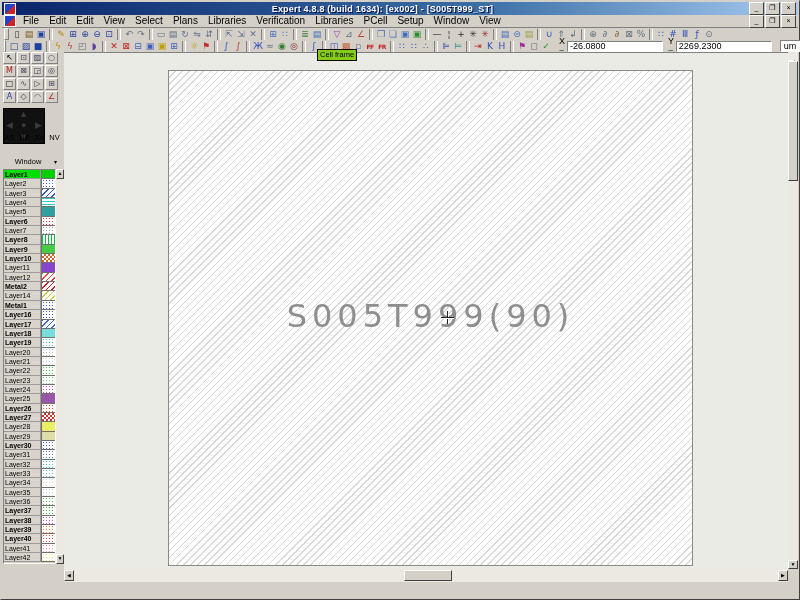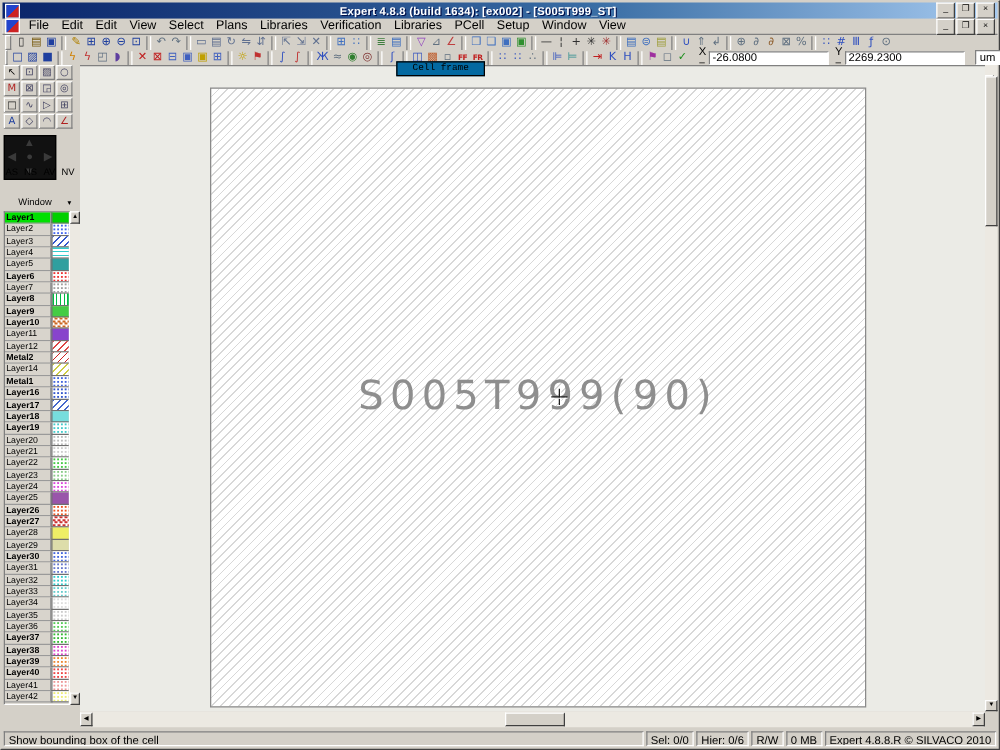--- a/index.html
+++ b/index.html
@@ -64,22 +64,22 @@
   
   .canvas{position:absolute;left:63px;top:51px;right:11px;bottom:30px;background:#ebebe6;
     border-top:1px solid #808080;}
   .cellframe{position:absolute;left:104px;top:17px;width:523px;height:494px;border:1px solid #8a8a8a;
     background:repeating-linear-gradient(135deg,#ffffff 0 4px,#d8d8d8 4px 5px);}
   .celltext{position:absolute;left:0;right:0;top:50%;transform:translateY(-54%);text-align:center;
     color:#8e8e8e;font-size:32px;letter-spacing:5px;font-family:"DejaVu Sans",sans-serif;white-space:nowrap;}
   .crosshair{position:absolute;left:calc(50% + 10px);top:calc(50% - 7px);width:13px;height:13px;}
   .crosshair:before{content:"";position:absolute;left:6px;top:0;width:1px;height:13px;background:#202020;box-shadow:1px 0 0 #fff;}
   .crosshair:after{content:"";position:absolute;top:6px;left:0;height:1px;width:13px;background:#202020;box-shadow:0 1px 0 #fff;}
-  .tooltip{position:absolute;left:316px;top:48px;background:#0369a1;border:1px solid #000;
-    font-size:7.5px;padding:0 12px;line-height:10px;z-index:30;font-family:Liberation Mono, monospace;}
+  .tooltip{position:absolute;left:316px;top:48px;background:#84cc16;border:1px solid #000;
+    font-size:7.5px;padding:0 2px;line-height:10px;z-index:30;}
   
   .vscroll{position:absolute;right:1px;top:51px;width:10px;bottom:30px;background:#ece9e2;}
   .vscroll .sarrow{width:10px;height:9px;box-sizing:border-box;}
   .vthumb{position:absolute;left:0;top:9px;width:10px;height:120px;background:#d4d0c8;
     border:1px solid;border-color:#fff #404040 #404040 #fff;box-sizing:border-box;}
   .vscroll .sdown{position:absolute;bottom:0;left:0;right:0;}
   .hscroll{position:absolute;left:63px;right:11px;bottom:17px;height:13px;background:#ece9e2;}
   .harrow{position:absolute;top:1px;width:10px;height:11px;background:#d4d0c8;border:1px solid;
     border-color:#fff #404040 #404040 #fff;font-size:5px;text-align:center;line-height:9px;box-sizing:border-box;}
   .hlf{left:0;} .hrt{right:0;}
@@ -492,22 +492,14 @@
     <span class="vthumb"></span>
     <span class="sarrow sdown">▼</span>
   </div>
 
   <div class="hscroll">
     <span class="harrow hlf">◀</span>
     <span class="hthumb"></span>
     <span class="harrow hrt">▶</span>
   </div>
 
-  <div class="statusbar">
-    <span class="statpanel statmsg">Show bounding box of the cell</span>
-    <span class="statpanel">Sel: 0/0</span>
-    <span class="statpanel">Hier: 0/6</span>
-    <span class="statpanel">R/W</span>
-    <span class="statpanel">0 MB</span>
-    <span class="statpanel">Expert 4.8.8.R © SILVACO 2010</span>
-  </div>
 
 </div>
 
 </body></html>

